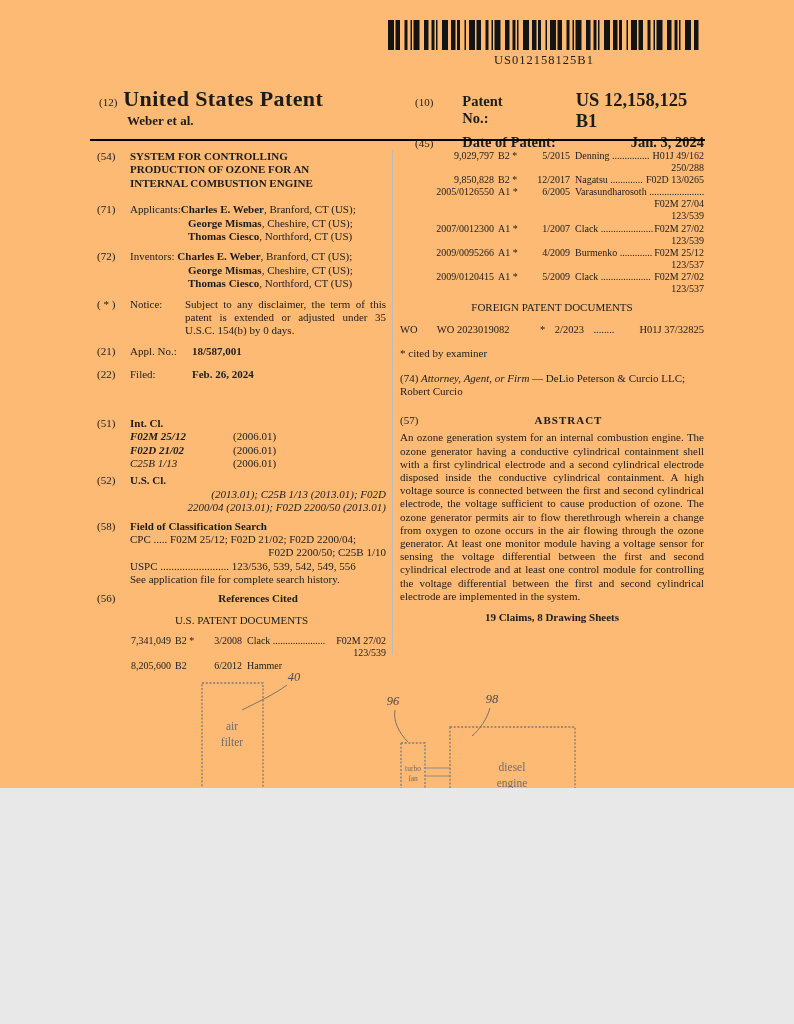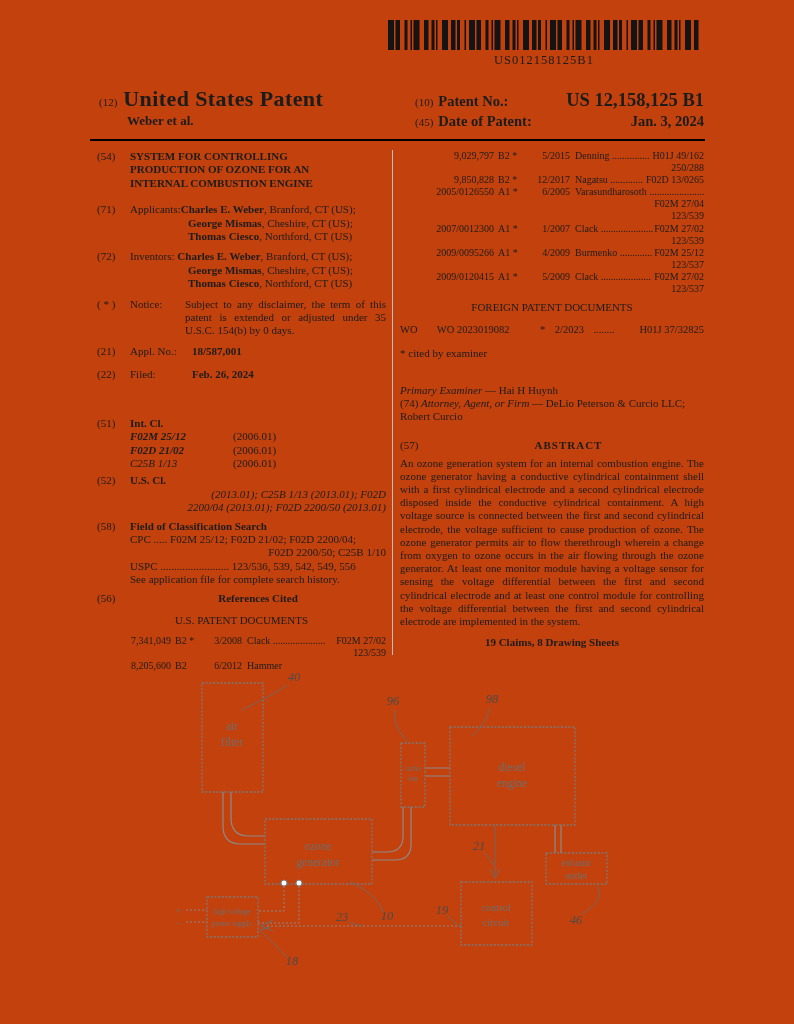--- a/index.html
+++ b/index.html
@@ -1,30 +1,30 @@
 <!DOCTYPE html>
 <html><head>
 <meta charset="utf-8">
 <style>
   html,body{margin:0;padding:0;background:#e8e8e8;}
-  #page{position:relative;width:794px;height:1024px;background:#c2410c;margin:0 auto;
+  #page{position:relative;width:794px;height:788px;background:#fdba74;margin:0 auto;
         font-family:"Liberation Serif",serif;color:#1c1c1c;overflow:hidden;}
   .abs{position:absolute;}
   
   #barcode-wrap{left:388px;top:20px;width:312px;height:32px;}
   #bars rect{fill:#141414;}
   #barcode-text{left:388px;top:53px;width:312px;text-align:center;font-size:12.5px;letter-spacing:1px;}
   #hl{left:99px;top:86px;display:flex;align-items:baseline;}
   #hl .tagsm{font-size:11px;margin-right:6px;}
   #hl .big{font-size:22px;font-weight:bold;letter-spacing:0.4px;}
   #authors{left:127px;top:113px;font-size:13px;font-weight:bold;}
   #hr-right{left:415px;top:90px;width:289px;}
-  .hrow{display:flex;align-items:baseline;margin-bottom:2px;}
+  .hrow{display:flex;align-items:baseline;margin-bottom:2px;gap:24px;}
   .hrow .tagsm{font-size:11px;margin-right:5px;}
-  .hrow .lab{font-size:14.5px;font-weight:bold;text-align:center;}
+  .hrow .lab{font-size:14.5px;font-weight:bold;}
   .hrow .sp{flex:1;}
   .pno{font-size:18.5px;font-weight:bold;}
   .pdate{font-size:14.5px;font-weight:bold;}
   #rule{left:90px;top:139px;width:615px;height:2px;background:#000;}
   #vdivider{left:392px;top:150px;width:1px;height:505px;background:#bdbdbd;}
   
   #col-left{left:97px;top:150px;width:289px;font-size:11px;line-height:13.4px;}
   #col-right{left:400px;top:150px;width:304px;font-size:11px;line-height:13.2px;}
   .sec{display:flex;}
   .tag{width:33px;flex:none;}
@@ -55,21 +55,21 @@
   .lcit{padding-left:22px;margin-top:2px;}
   .lcit .c-num{width:52px;flex:none;text-align:right;}
   .lcit .c-kind{width:27px;}
   .lcit .c-date{width:40px;flex:none;text-align:right;}
   .rcit .c-num{width:94px;flex:none;text-align:right;}
   .rcit .c-kind{width:28px;}
   .rcit .c-date{width:44px;flex:none;text-align:right;}
   .fdoc{display:flex;white-space:nowrap;font-size:10.5px;margin-top:9px;}
   .f-cc{width:40px;} .f-num{width:112px;} .f-star{width:16px;} .f-date{width:42px;} .f-dots{width:50px;}
   .f-cls{flex:1;text-align:right;}
-  .cited-by{margin-top:10px;margin-bottom:24px;}
+  .cited-by{margin-top:10px;margin-bottom:12px;}
   .abst{text-align:justify;margin-top:4px;}
   .claims{font-weight:bold;text-align:center;margin-top:8px;}
   .hdr-c{text-align:center;}
   
   #fig{left:90px;top:668px;}
   #fig text{font-family:"Liberation Serif",serif;}
   .boxlab{fill:#6e6e6e;}
   .ref{fill:#4c4c4c;font-style:italic;font-size:12.5px;}
   .boxr{fill:none;stroke:#7a7a7a;stroke-width:1.3;stroke-dasharray:2,1.7;}
   .pipe{fill:none;stroke:#8c8c8c;stroke-width:1.2;}
@@ -333,21 +333,20 @@
       <span class="f-cc">WO</span>
         <span class="f-num">WO 2023019082</span>
         <span class="f-star">*</span>
         <span class="f-date">2/2023</span>
         <span class="f-dots">........</span>
         <span class="f-cls">H01J 37/32825</span>
     </div>
 
     <div class="cited-by">* cited by examiner</div>
 
-    <div><span class="it">Primary Examiner</span><span> — Hai H Huynh</span></div>
     <div><span>(74) </span><span class="it">Attorney, Agent, or Firm</span><span> — DeLio Peterson &amp; Curcio LLC; Robert Curcio</span></div>
 
     <div class="sec" style="margin-top:16px;">
       <span class="tag">(57)</span>
       <div class="body hdr-c b" style="letter-spacing:1px;">ABSTRACT</div>
     </div>
     <div class="abst">An ozone generation system for an internal combustion engine. The ozone generator having a conductive cylindrical containment shell with a first cylindrical electrode and a second cylindrical electrode disposed inside the conductive cylindrical containment. A high voltage source is connected between the first and second cylindrical electrode, the voltage sufficient to cause production of ozone. The ozone generator permits air to flow therethrough wherein a change from oxygen to ozone occurs in the air flowing through the ozone generator. At least one monitor module having a voltage sensor for sensing the voltage differential between the first and second cylindrical electrode and at least one control module for controlling the voltage differential between the first and second cylindrical electrode are implemented in the system.</div>
 
     <div class="claims">19 Claims, 8 Drawing Sheets</div>
   </div>

